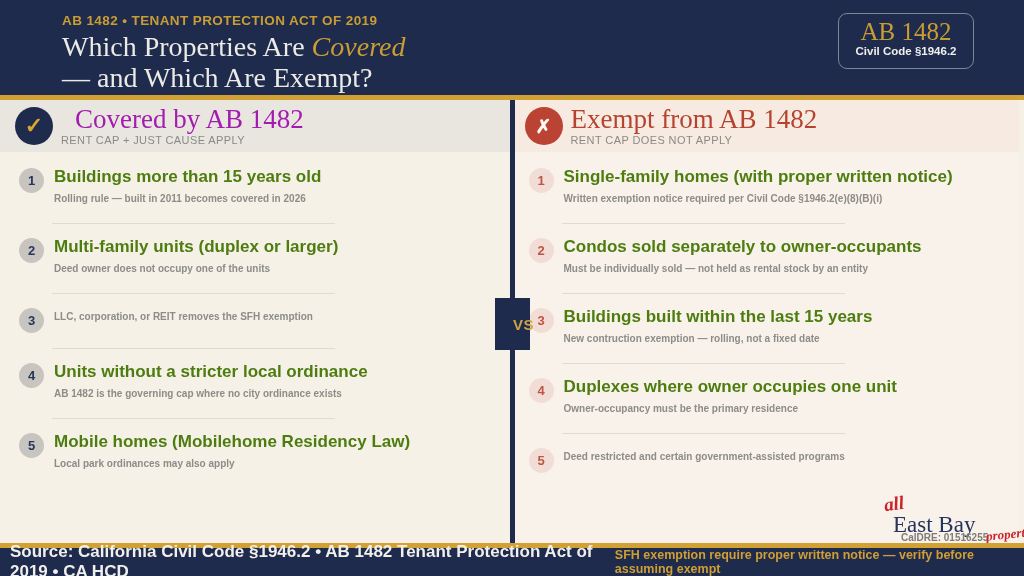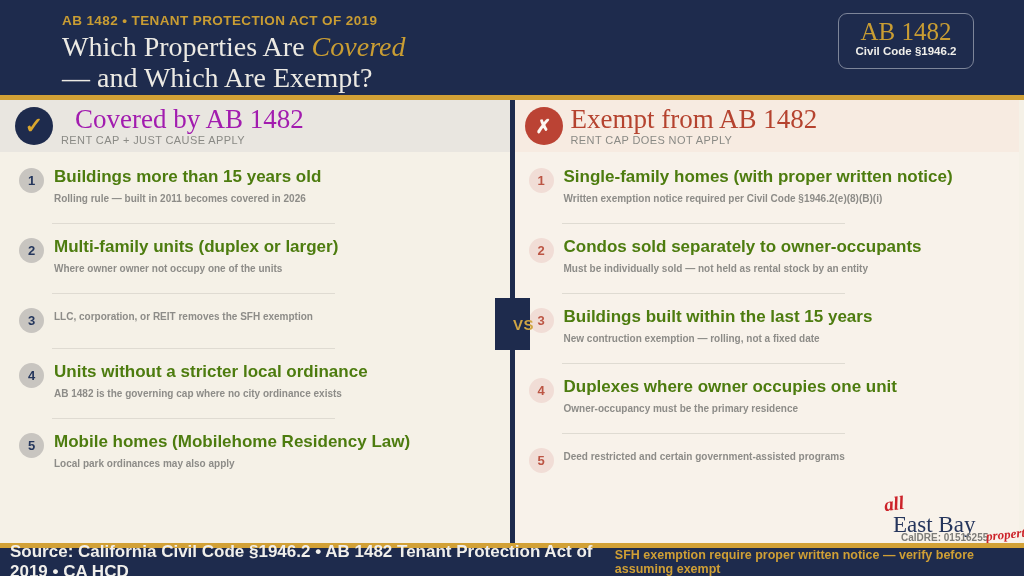--- a/index.html
+++ b/index.html
@@ -133,21 +133,21 @@
         <div class="item-text">
           <div class="item-title">Buildings more than 15 years old</div>
           <div class="item-desc">Rolling rule — built in 2011 becomes covered in 2026</div>
         </div>
       </div>
       <div class="item-sep"></div>
       <div class="item">
         <div class="num">2</div>
         <div class="item-text">
           <div class="item-title">Multi-family units (duplex or larger)</div>
-          <div class="item-desc">Where owner owner not occupy one of the units</div>
+          <div class="item-desc">Deed owner does not occupy one of the units</div>
         </div>
       </div>
       <div class="item-sep"></div>
       <div class="item">
         <div class="num">3</div>
         <div class="item-text">
           <div class="item-desc">LLC, corporation, or REIT removes the SFH exemption</div>
         </div>
       </div>
       <div class="item-sep"></div>

